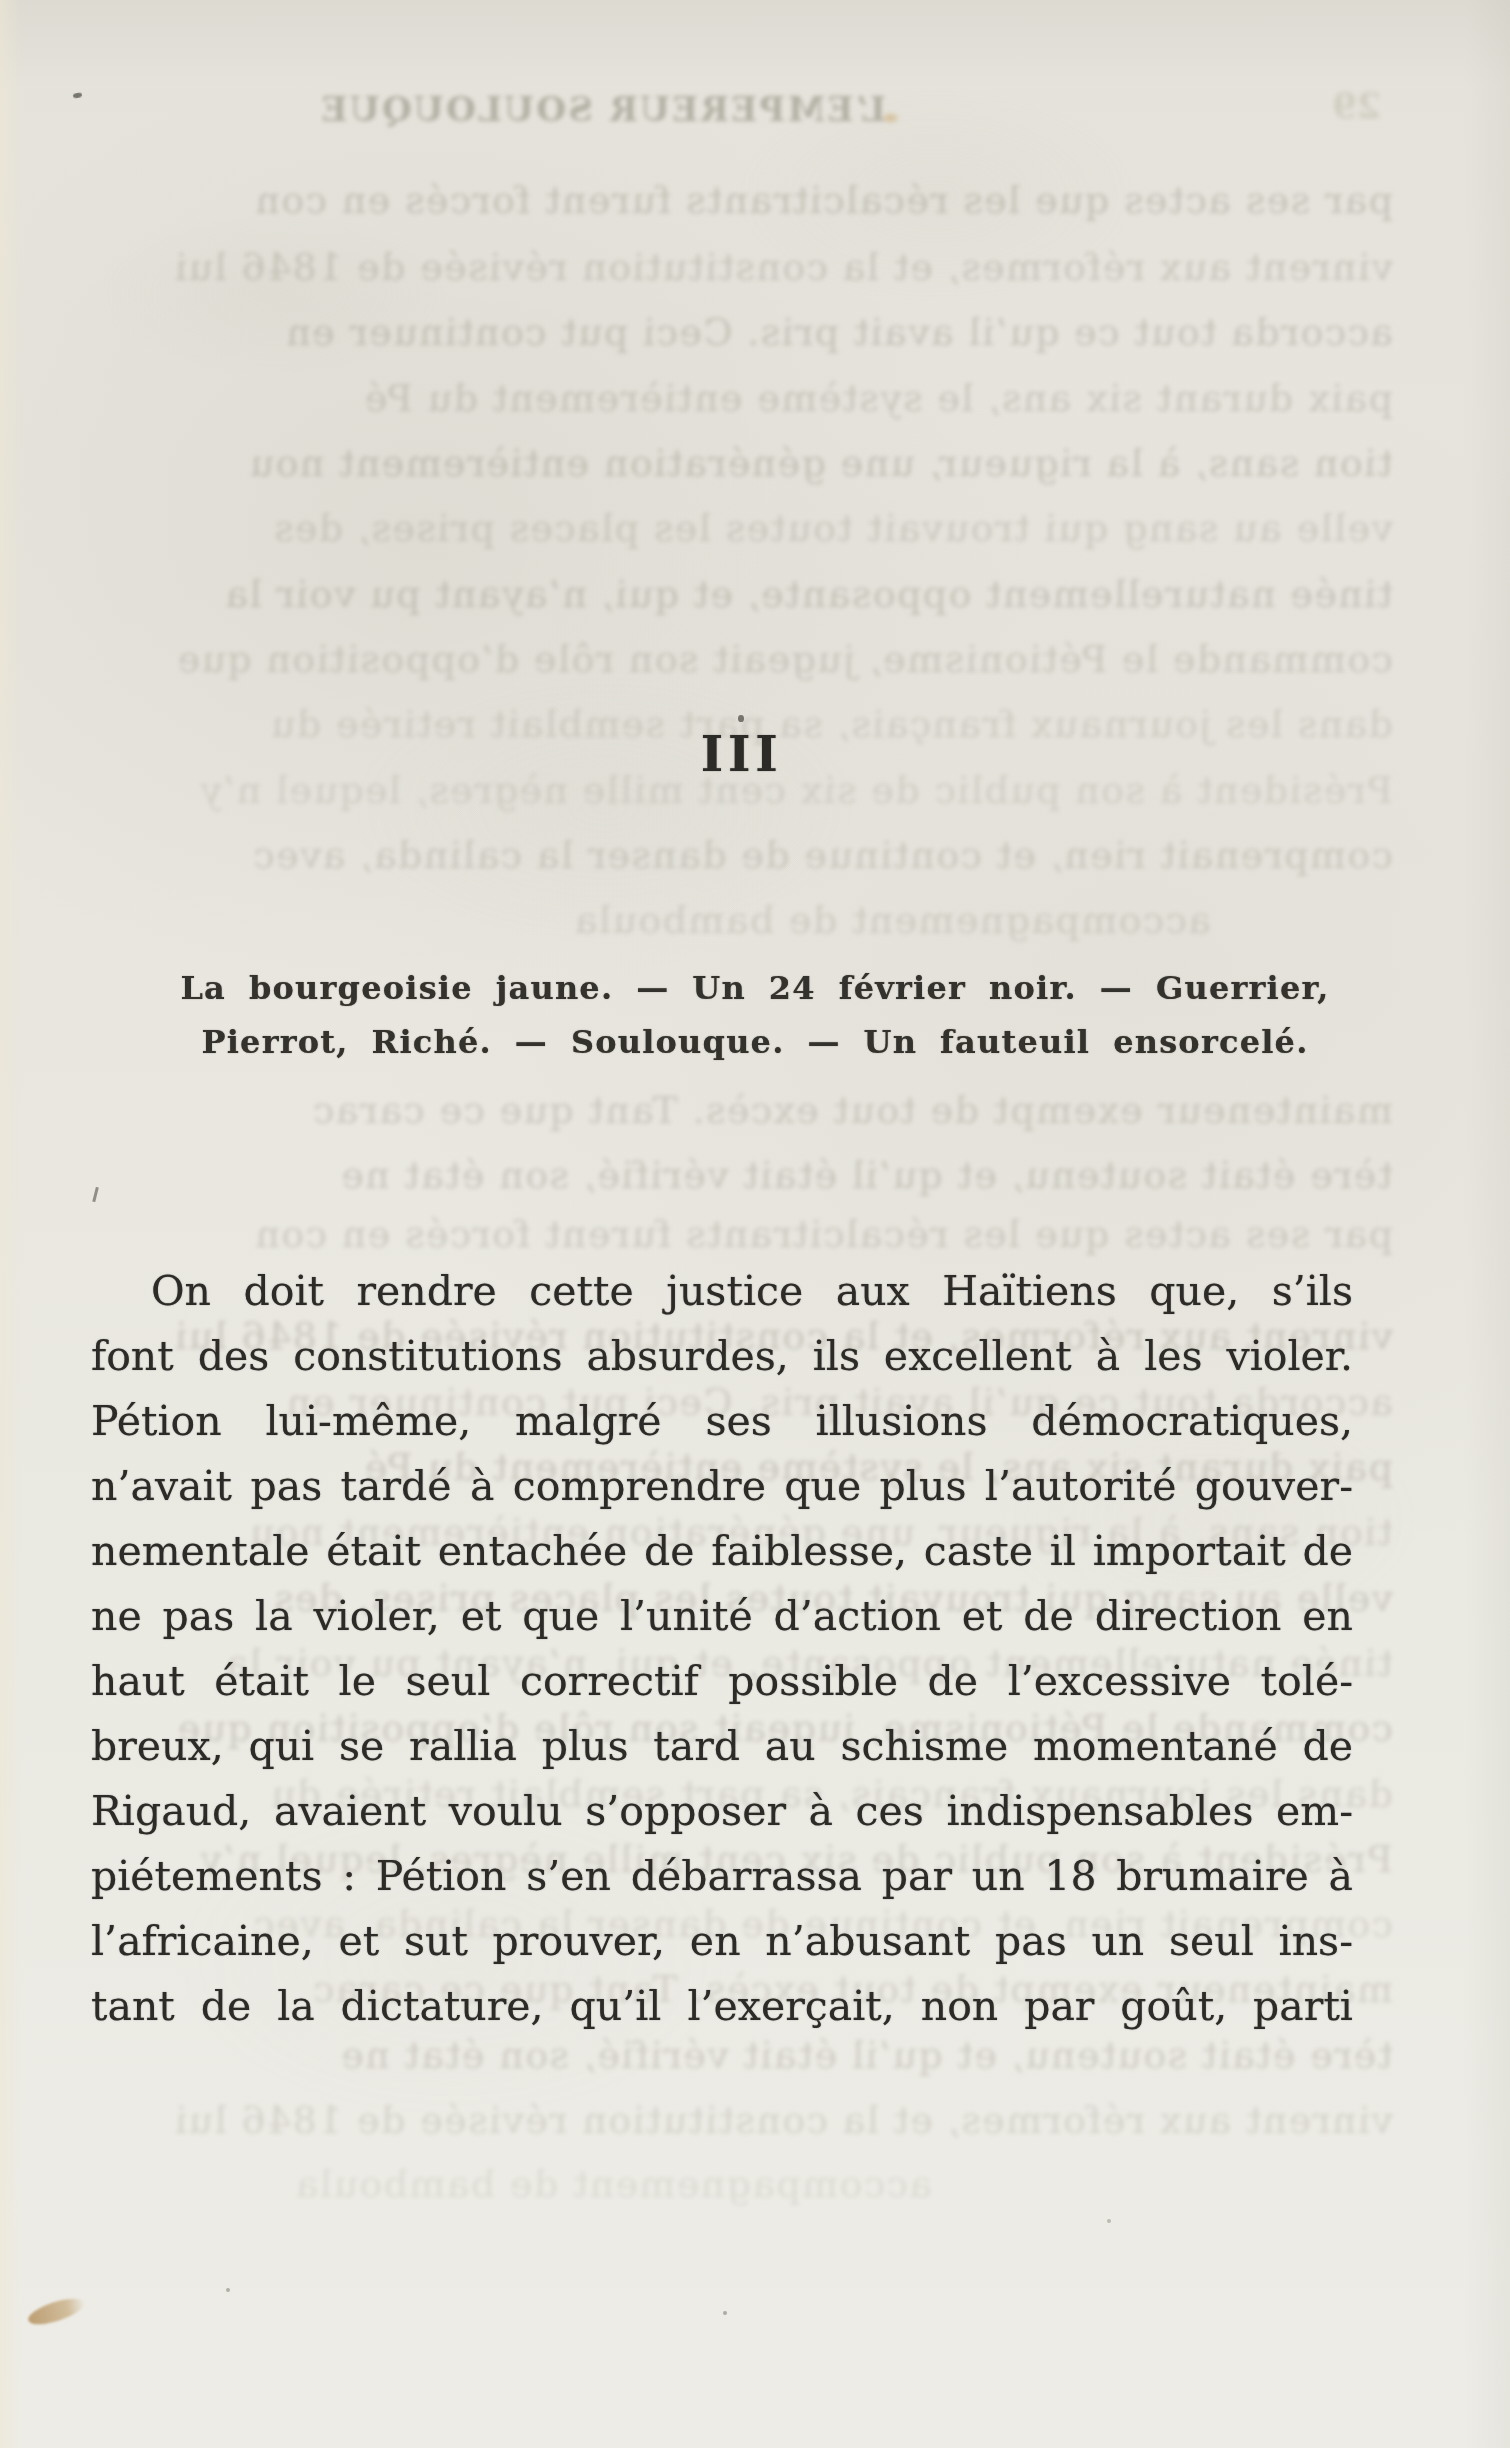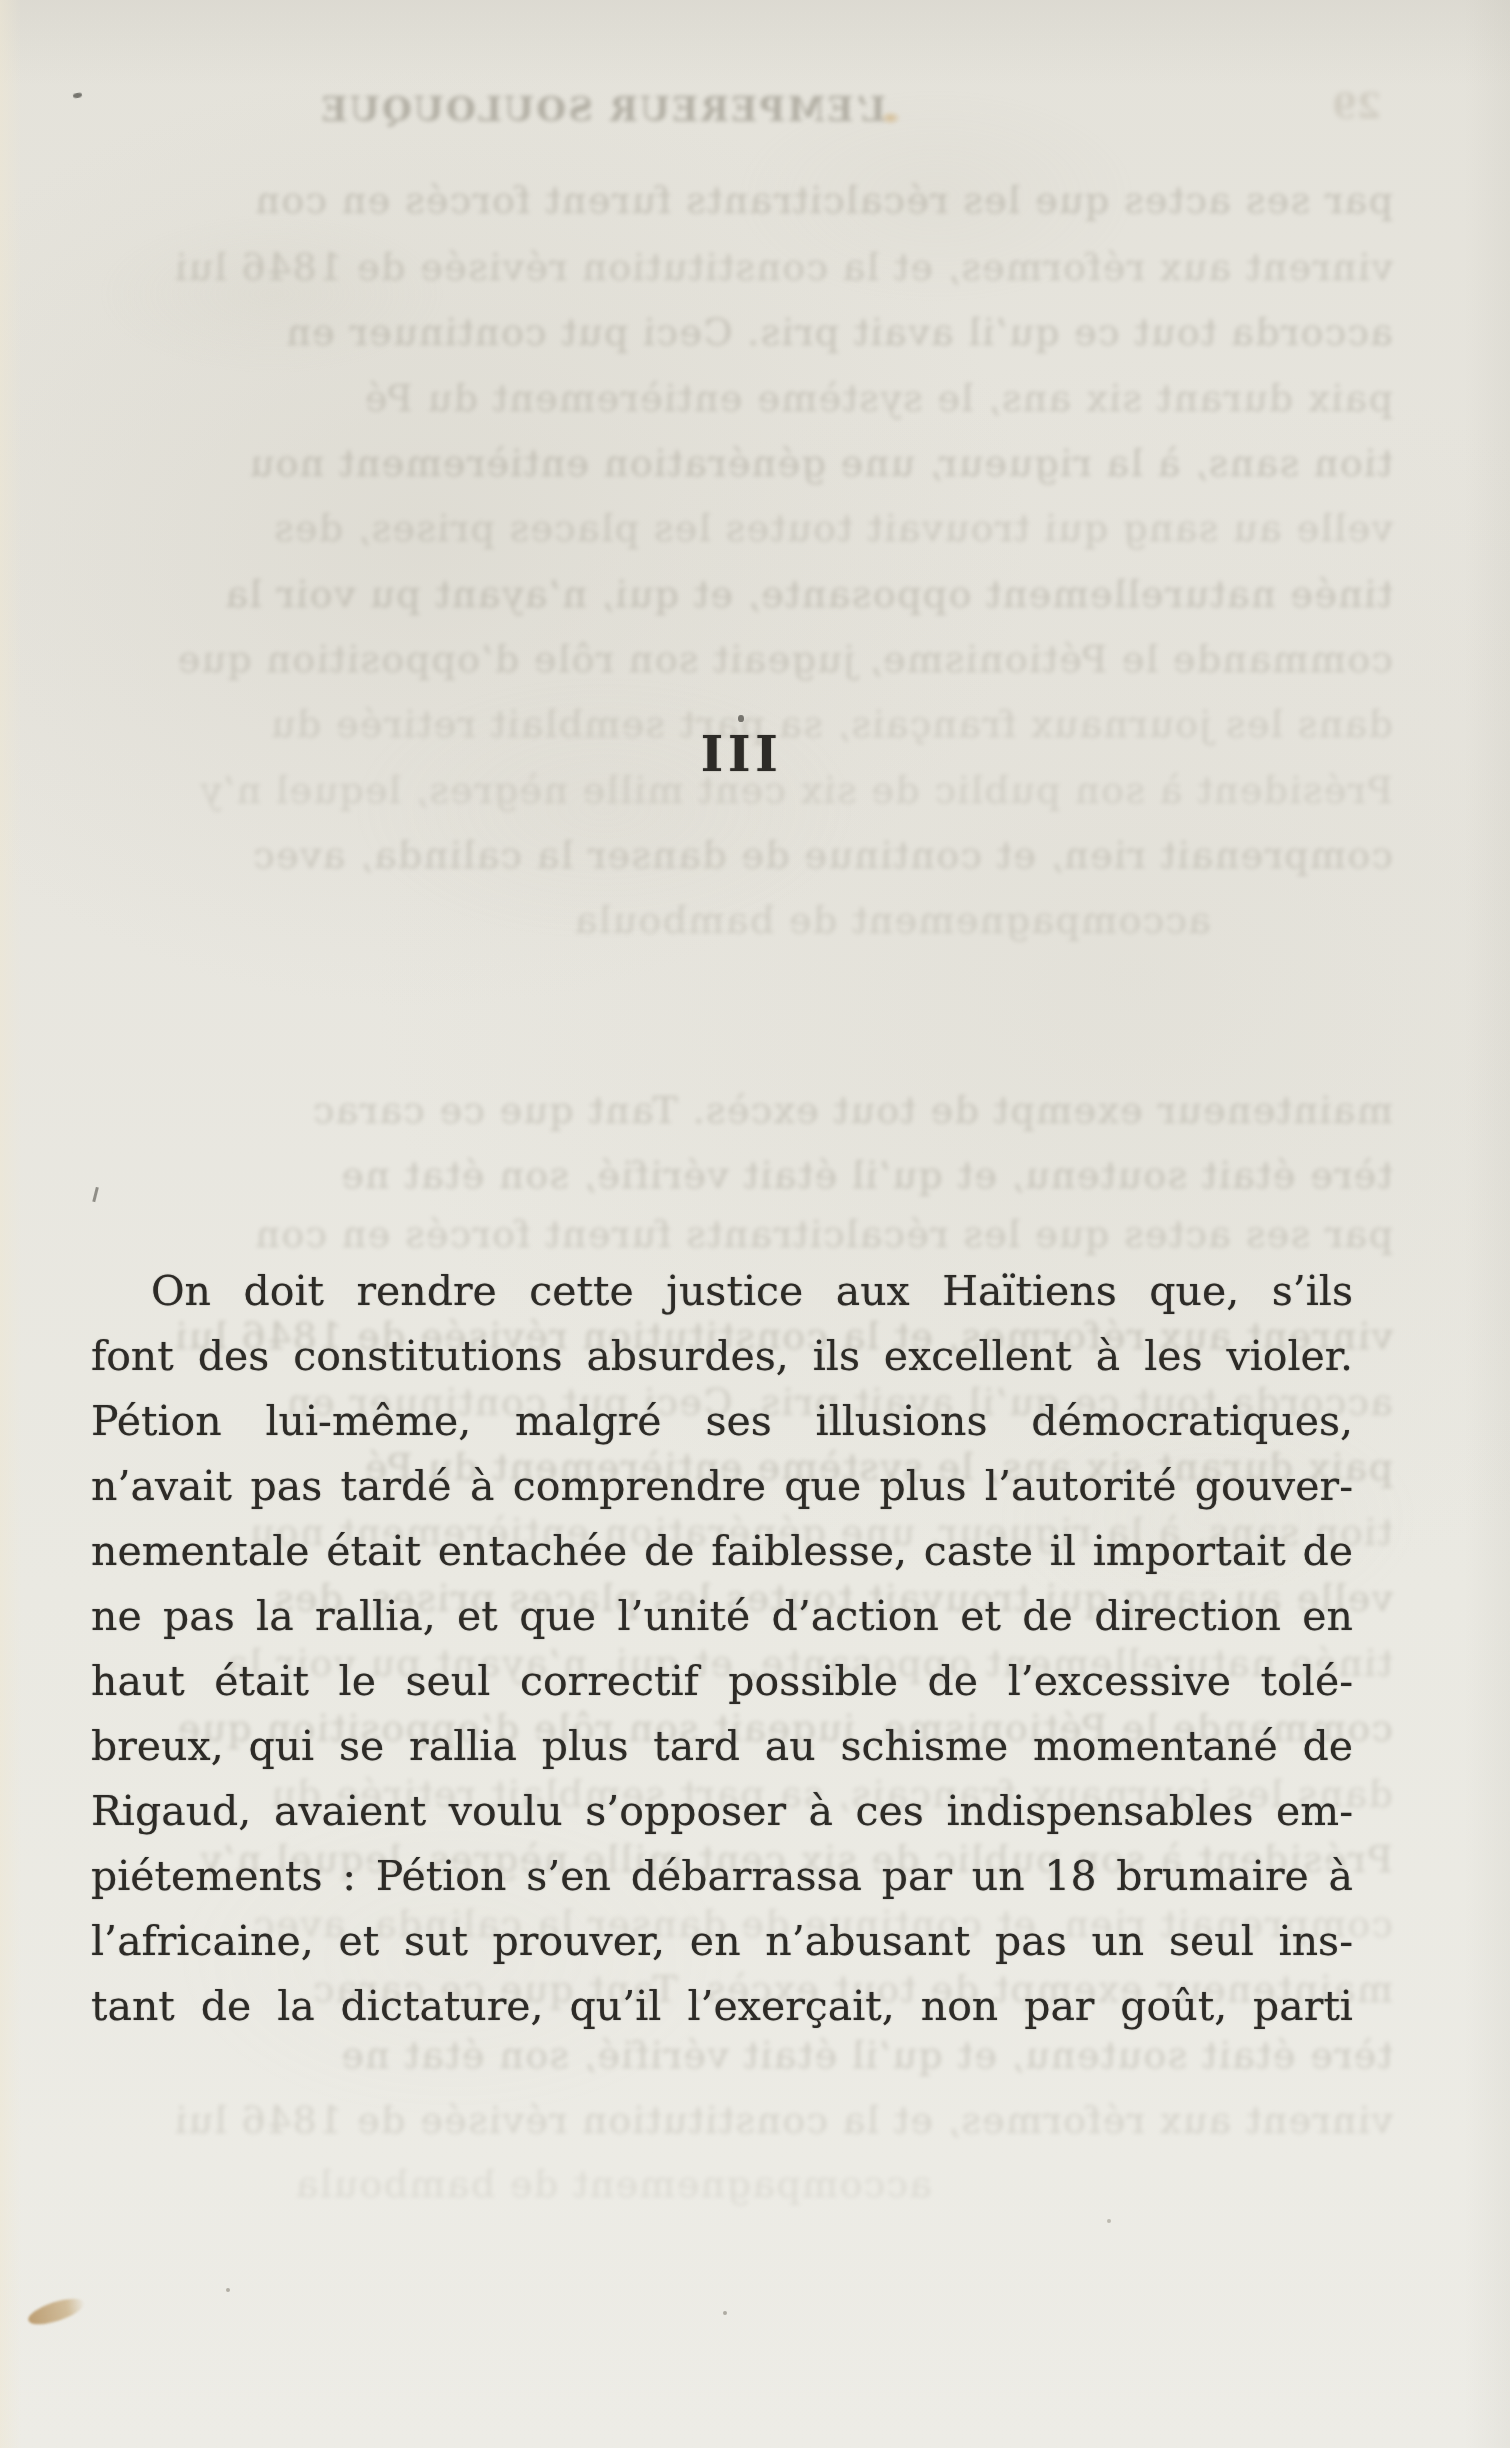--- a/index.html
+++ b/index.html
@@ -118,28 +118,32 @@
       <div class="bleed-row" style="top: 1837px; left: 115px; width: 1278px; opacity: 0.27;">Président à son public de six cent mille nègres, lequel n’y</div>
       <div class="bleed-row" style="top: 1902px; left: 115px; width: 1278px; opacity: 0.21;">comprenait rien, et continue de danser la calinda, avec</div>
       <div class="bleed-row" style="top: 1967px; left: 115px; width: 1278px; opacity: 0.25;">mainteneur exempt de tout excès. Tant que ce carac</div>
       <div class="bleed-row" style="top: 2033px; left: 115px; width: 1278px; opacity: 0.29;">tère était soutenu, et qu’il était vérifié, son état ne</div>
       <div class="bleed-row" style="top: 2098px; left: 115px; width: 1278px; opacity: 0.23;">vinrent aux réformes, et la constitution révisée de 1846 lui</div>
       <div class="bleed-row" style="top: 2162px; left: 144px; width: 788px; opacity: 0.16;">accompagnement de bamboula</div>
     </div>
 
   <div class="chapter-numeral">III</div>
 
+  <div class="summary">
+    <div>La bourgeoisie jaune. — Un 24 février noir. — Guerrier,</div>
+    <div>Pierrot, Riché. — Soulouque. — Un fauteuil ensorcelé.</div>
+  </div>
 
   <div class="body-par">
       <div class="bline indent">On doit rendre cette justice aux Haïtiens que, s’ils</div>
       <div class="bline">font des constitutions absurdes, ils excellent à les violer.</div>
       <div class="bline">Pétion lui-même, malgré ses illusions démocratiques,</div>
       <div class="bline">n’avait pas tardé à comprendre que plus l’autorité gouver-</div>
       <div class="bline">nementale était entachée de faiblesse, caste il importait de</div>
-      <div class="bline">ne pas la rallia, et que l’unité d’action et de direction en</div>
+      <div class="bline">ne pas la violer, et que l’unité d’action et de direction en</div>
       <div class="bline">haut était le seul correctif possible de l’excessive tolé-</div>
       <div class="bline">breux, qui se rallia plus tard au schisme momentané de</div>
       <div class="bline">Rigaud, avaient voulu s’opposer à ces indispensables em-</div>
       <div class="bline">piétements : Pétion s’en débarrassa par un 18 brumaire à</div>
       <div class="bline">l’africaine, et sut prouver, en n’abusant pas un seul ins-</div>
       <div class="bline">tant de la dictature, qu’il l’exerçait, non par goût, parti</div>
     </div>
 
   <div class="speck speck-a"></div>
   <div class="speck speck-b"></div>

